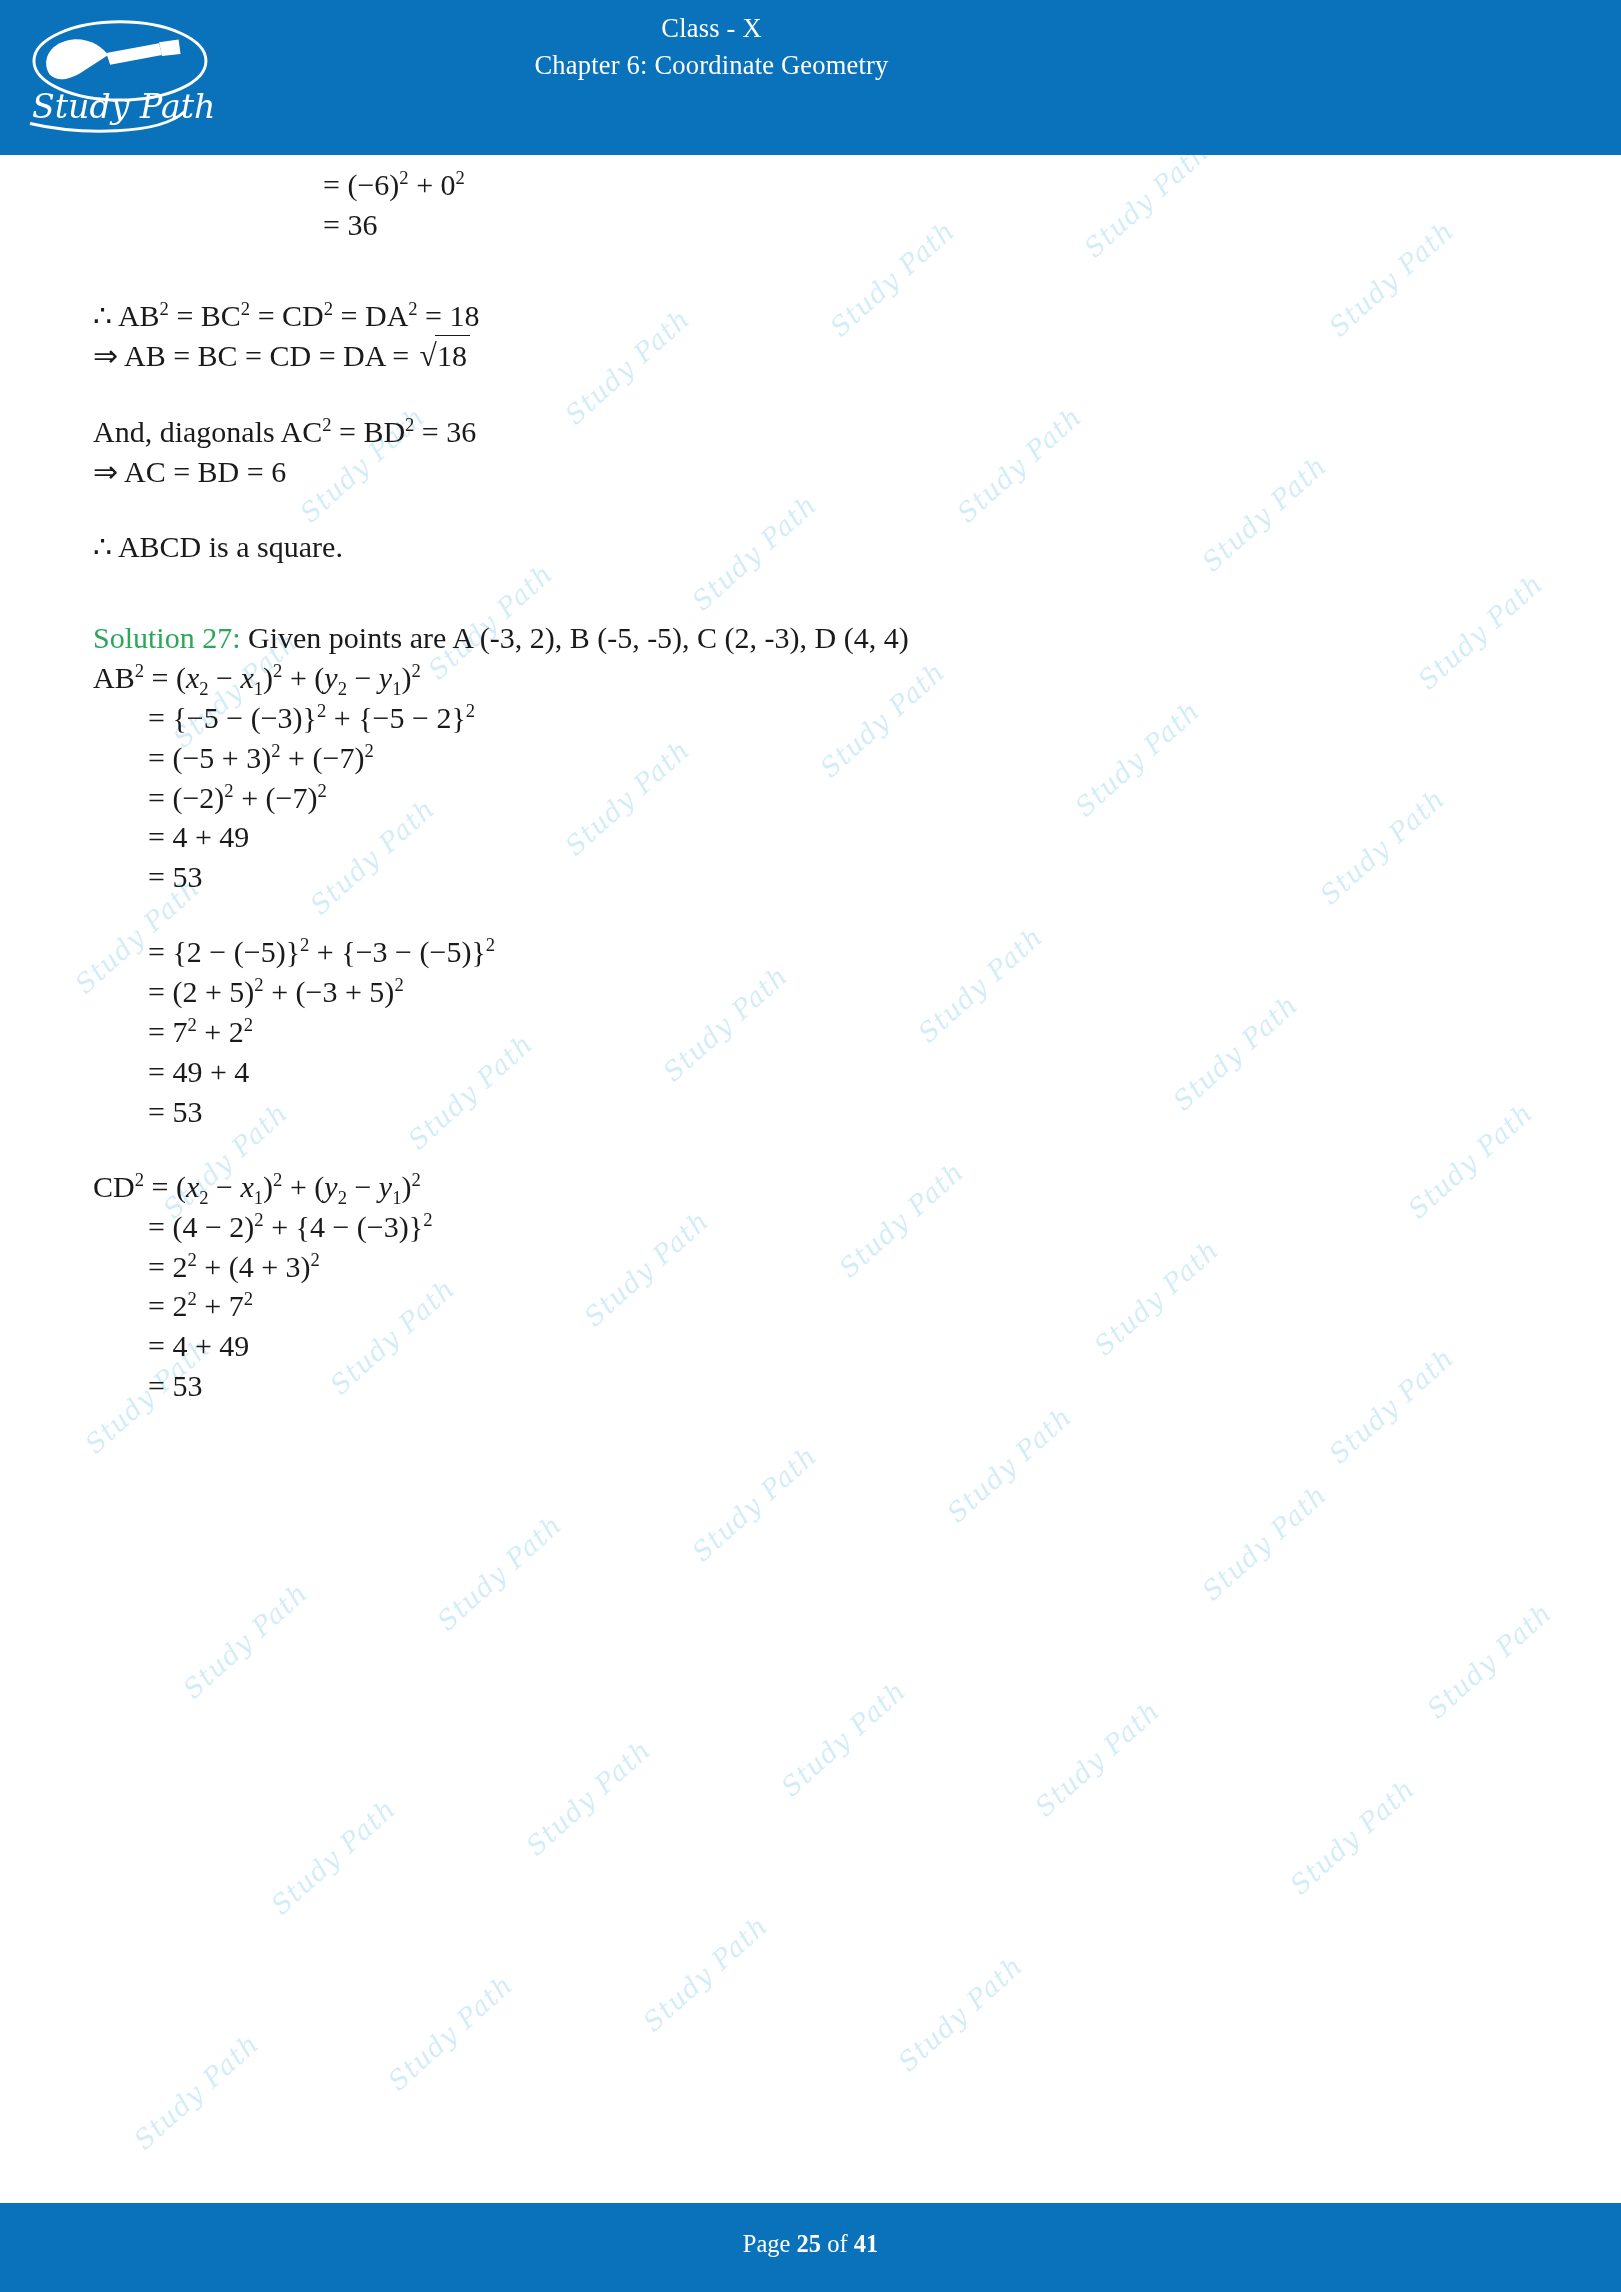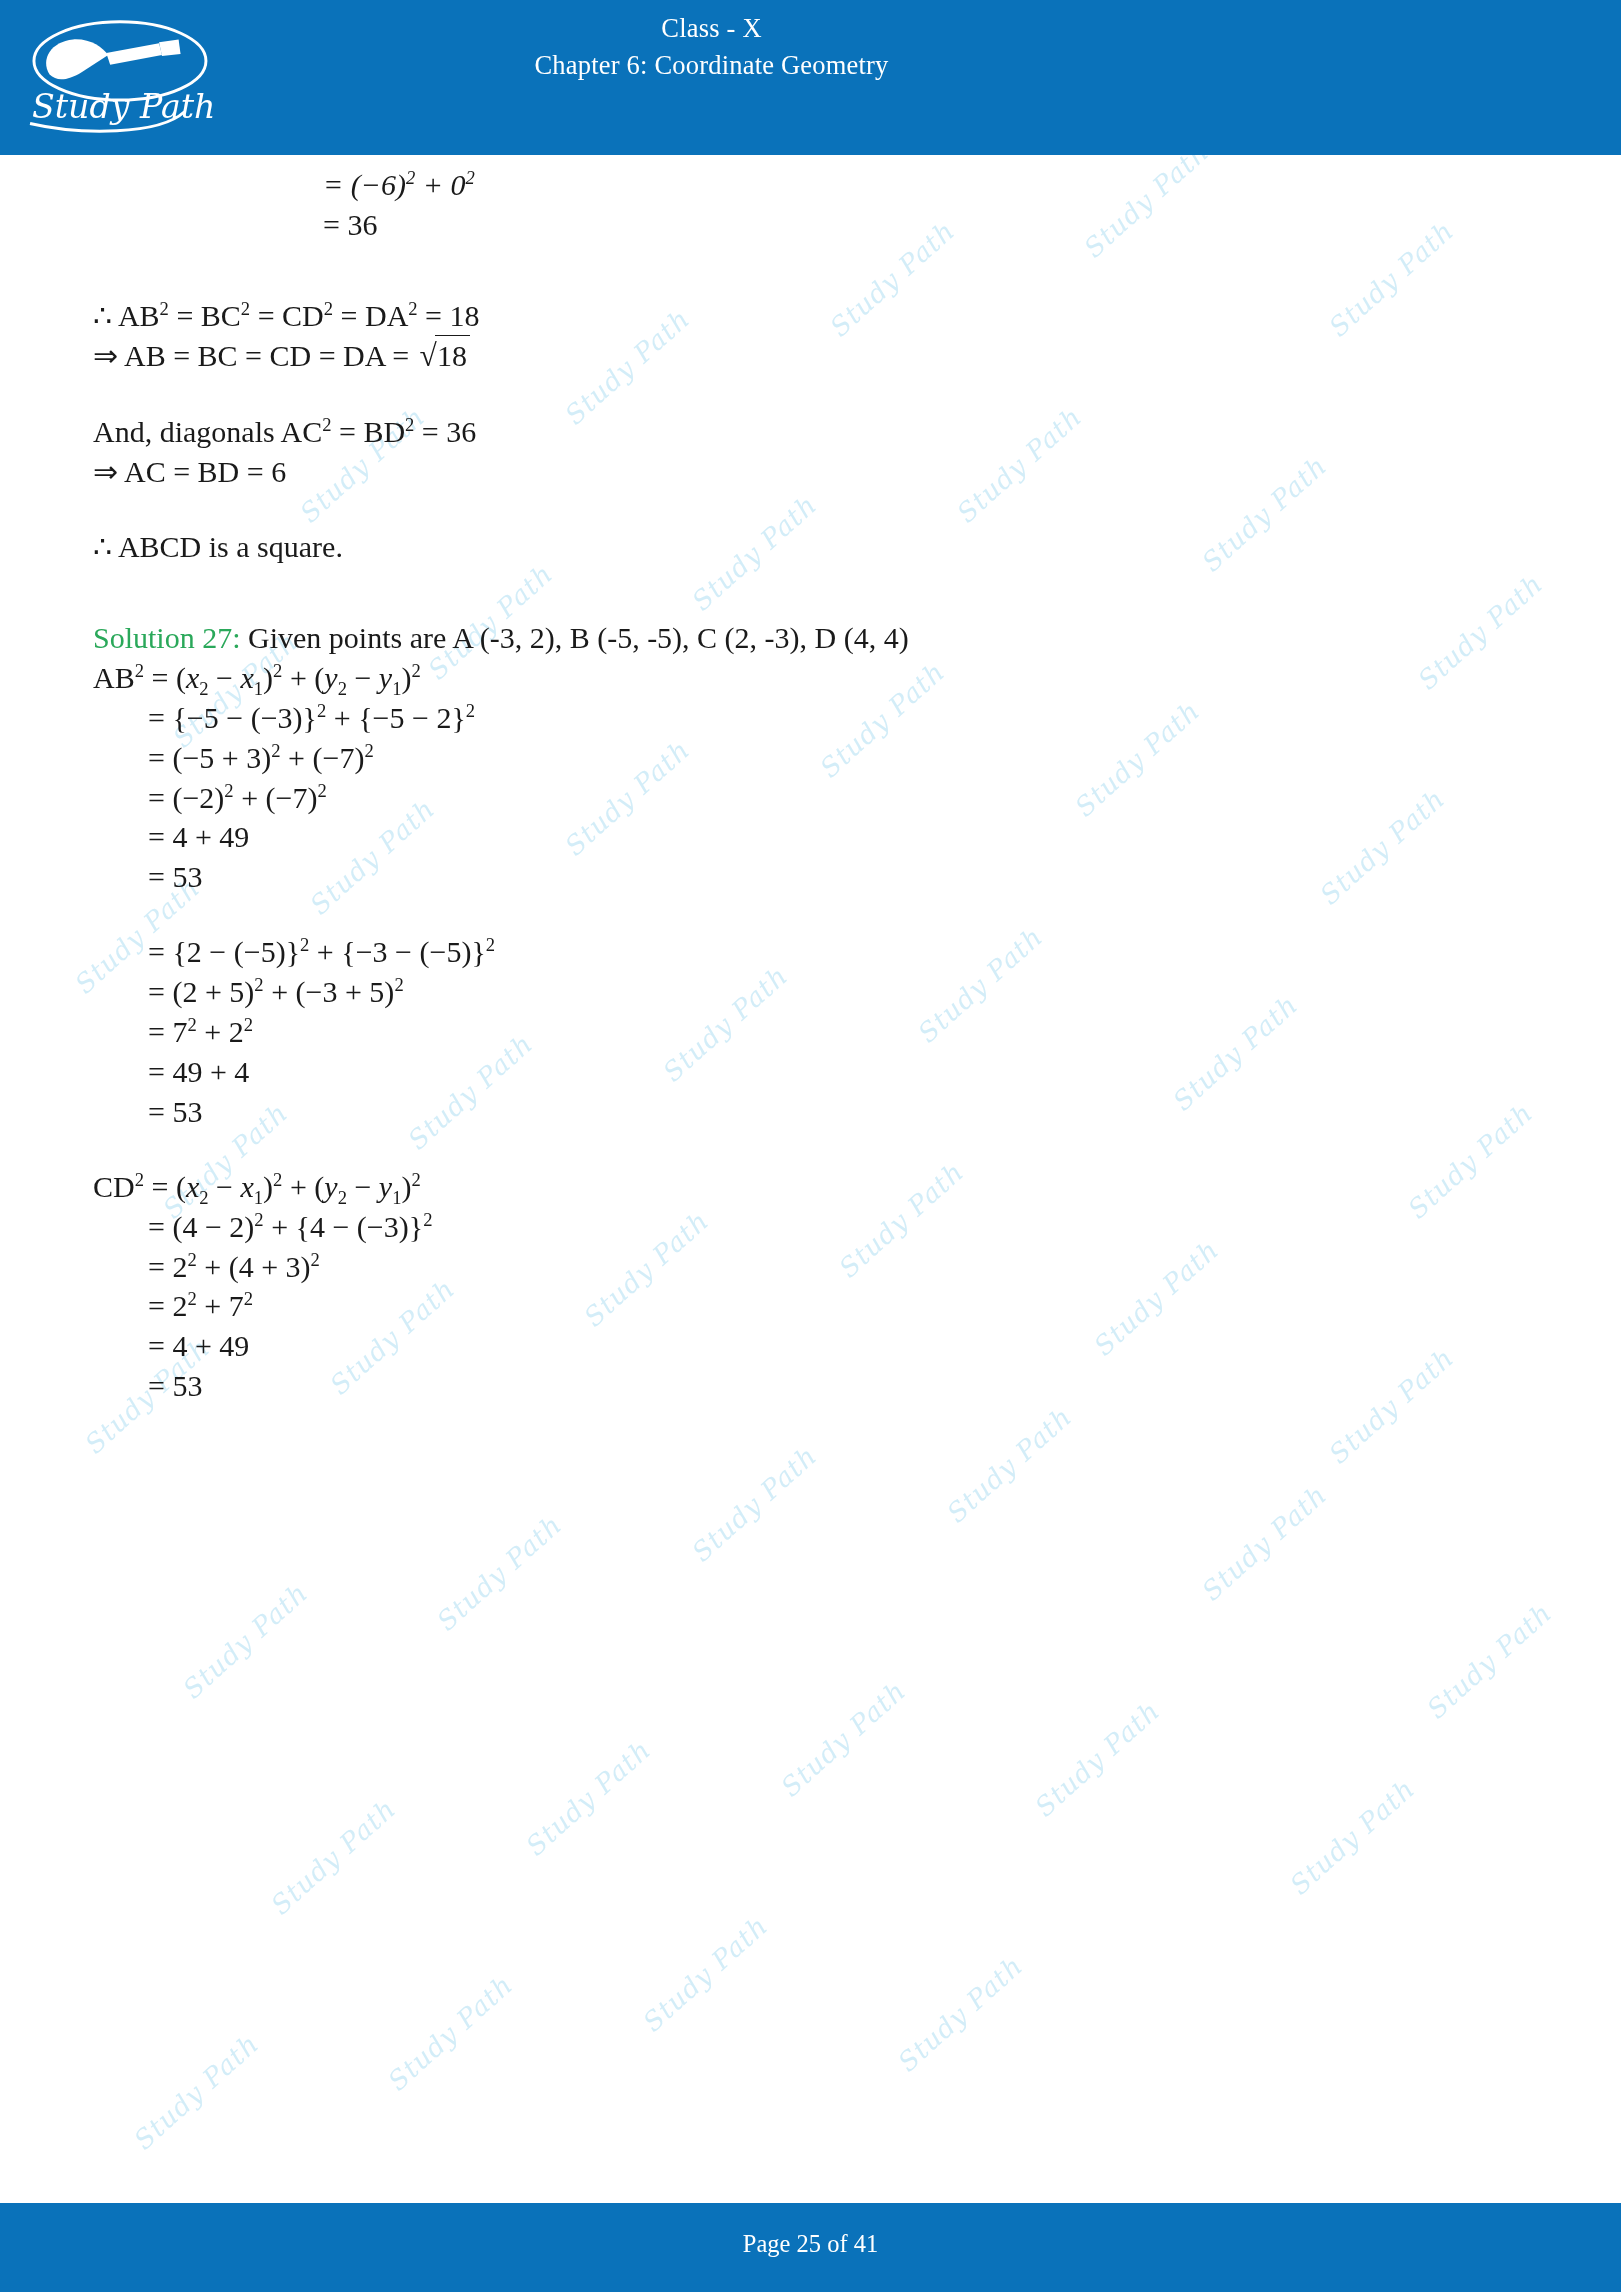--- a/index.html
+++ b/index.html
@@ -60,21 +60,21 @@
     color: #ffffff;
   }
   .footer-text {
     position: absolute;
     top: 27.4px;
     width: 1621px;
     text-align: center;
     font-size: 24.5px;
     font-family: "Liberation Serif", serif;
   }
-  .footer-text b { font-weight: normal; text-align: center; }
+  .footer-text b { font-weight: bold; text-align: center; }
   
   .content {
     position: absolute;
     top: 155px;
     left: 0;
     width: 1621px;
     height: 2048px;
     padding: 0;
   }
   .body-inner {
@@ -207,21 +207,21 @@
     <div class="wm" style="left:1274px; top:1666px;">Study Path</div>
     <div class="wm" style="left:118px;  top:1921px;">Study Path</div>
     <div class="wm" style="left:372px;  top:1862px;">Study Path</div>
     <div class="wm" style="left:627px;  top:1803px;">Study Path</div>
     <div class="wm" style="left:882px;  top:1843px;">Study Path</div>
   </div>
 
   <div class="content">
     <div class="body-inner">
 
-      <div class="line" style="padding-left:230px;font-style:italic;">
+      <div class="line" style="padding-left:230px;">
         <span class="math">= (−6)<span class="sup">2</span> + 0<span class="sup">2</span></span>
       </div>
       <div class="line" style="padding-left:230px;">
         <span class="math">= 36</span>
       </div>
 
       <div class="gap-l"></div>
 
       <div class="line">
         <span class="math">∴ AB<span class="sup">2</span> = BC<span class="sup">2</span> = CD<span class="sup">2</span> = DA<span class="sup">2</span> = 18</span>

